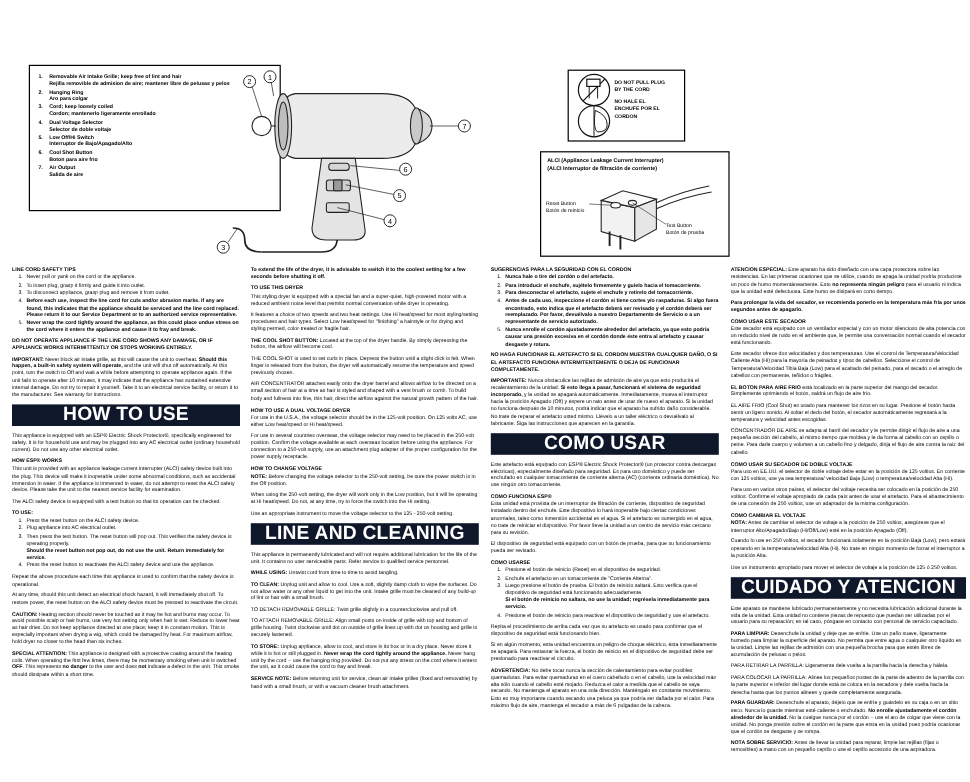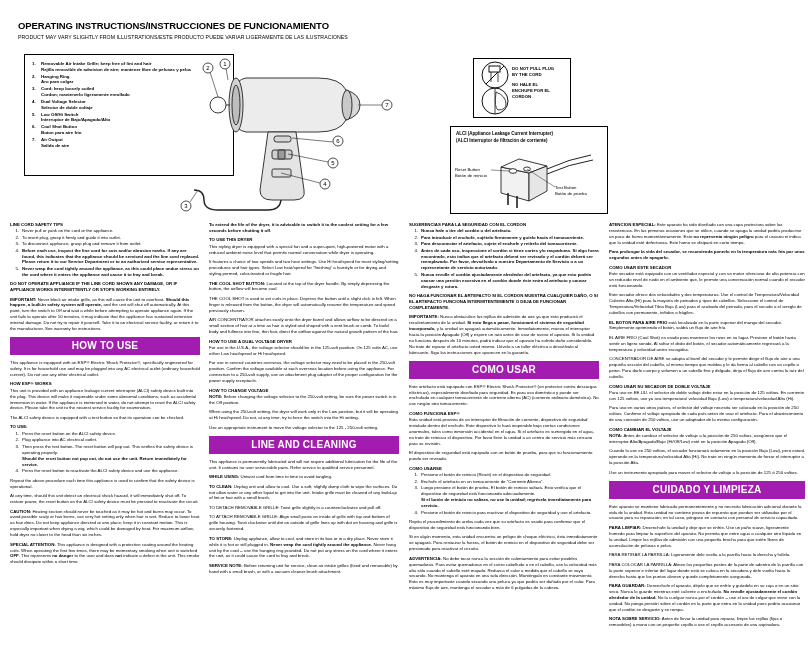--- a/index.html
+++ b/index.html
@@ -46,32 +46,28 @@
   p.t{font-size:4.35px;line-height:5.9px;margin:0 0 3.6px 0;text-align:left;}
   .hd{font-size:4.35px;line-height:5.9px;font-weight:bold;margin:0 0 0.5px 0;}
   .b{font-weight:bold;}
   .caps{font-weight:bold;}
   ol.nums{margin:0 0 3.5px 0;padding:0;list-style:none;}
   ol.nums li{display:flex;font-size:4.35px;line-height:5.9px;margin-bottom:0.5px;}
   ol.nums li .n{flex:0 0 9px;text-align:right;padding-right:3px;}
   ol.nums li .x{flex:1;}
   .bold-li .x{font-weight:bold;}
 
-  .banner{background:#a21caf;color:#fff;text-align:center;font-weight:bold;
-          font-size:10px;line-height:18px;height:18px;margin:5px 0 5px 0;letter-spacing:0.2px;}
+  .banner{background:#0f172a;color:#fff;text-align:center;font-weight:bold;
+          font-size:16px;line-height:18px;height:18px;margin:5px 0 5px 0;letter-spacing:0.2px;}
 </style>
 </head>
 <body>
 
 <div class="page">
 
-  <div class="hdr">
-    <div class="hdr-title">OPERATING INSTRUCTIONS/INSTRUCCIONES DE FUNCIONAMIENTO</div>
-    <div class="hdr-sub">PRODUCT MAY VARY SLIGHTLY FROM ILLUSTRATIONS/ESTE PRODUCTO PUEDE VARIAR LIGERAMENTE DE LAS ILUSTRACIONES</div>
-  </div>
 
   <div class="illus">
 
     <div class="parts-box">
       <div class="parts-list">
         <div class="part">
           <div class="part-num">1.</div>
           <div class="part-txt">
             <div>Removable Air Intake Grille; keep free of lint and hair</div>
             <div class="part-es">Rejilla removible de admision de aire; mantener libre de pelusas y pelos</div>
@@ -388,21 +384,21 @@
       <p class="t">EL AIRE FRIO (Cool Shot) es usado para mantener los rizos en su lugar. Presione el botón hasta sentir un ligero sonido. Al soltar el dedo del botón, el secador automáticamente regresará a la temperatura y velocidad antes escogidas.</p>
       <p class="t">CONCENTRADOR DE AIRE se adapta al barril del secador y le permite dirigir el flujo de aire a una pequeña sección del cabello, al mismo tiempo que moldea y le da forma al cabello con un cepillo o peine. Para darle cuerpo y volumen a un cabello fino y delgado, dirija el flujo de aire contra la raíz del cabello.</p>
       <div class="hd">COMO USAR SU SECADOR DE DOBLE VOLTAJE</div>
       <p class="t">Para uso en EE.UU. el selector de doble voltaje debe estar en la posición de 125 voltios. En corriente con 125 voltios, use ya sea temperatura/ velocidad Baja (Low) o temperatura/velocidad Alta (Hi).</p>
       <p class="t">Para uso en varios otros países, el selector del voltaje necesita ser colocado en la posición de 250 voltios. Confirme el voltaje apropiado de cada país antes de usar el artefacto. Para el abastecimiento de una conexión de 250 voltios, use un adaptador de la misma configuración.</p>
       <div class="hd">COMO CAMBIAR EL VOLTAJE</div>
       <p class="t"><span class="b">NOTA:</span><span> Antes de cambiar el selector de voltaje a la posición de 250 voltios, asegúrese que el interruptor Alto/Apagado/Bajo (Hi/Off/Low) esté en la posición Apagado (Off).</span></p>
       <p class="t">Cuando lo use en 250 voltios, el secador funcionará solamente en la posición Baja (Low), pero estará operando en la temperatura/velocidad Alta (Hi). No trate en ningún momento de forzar el interruptor a la posición Alta.</p>
       <p class="t">Use un instrumento apropiado para mover el selector de voltaje a la posición de 125 ó 250 voltios.</p>
 
-      <div class="banner">CUIDADO Y LIMPIEZA</div>
+      <div class="banner">CUIDADO Y ATENCION</div>
 
       <p class="t">Este aparato se mantiene lubricado permanentemente y no necesita lubricación adicional durante la vida de la unidad. Esta unidad no contiene piezas de repuesto que puedan ser utilizadas por el usuario para su reparación; en tal caso, póngase en contacto con personal de servicio capacitado.</p>
       <p class="t"><span class="b">PARA LIMPIAR:</span><span> Desenchufe la unidad y deje que se enfríe. Use un paño suave, ligeramente humedo para limpiar la superficie del aparato. No permita que entre agua o cualquier otro líquido en la unidad. Limpie las rejillas de admisión con una pequeña brocha para que estén libres de acumulación de pelusas o pelos.</span></p>
       <p class="t">PARA RETIRAR LA PARRILLA: Ligeramente dele vuelta a la parrilla hacia la derecha y hálela.</p>
       <p class="t">PARA COLOCAR LA PARRILLA: Alinee los pequeños postes de la parte de adentro de la parrilla con la parte superior e inferior del lugar donde está se coloca en la secadora y dele vuelta hacia la derecha hasta que los puntos alineen y quede completamente asegurada.</p>
       <p class="t"><span class="b">PARA GUARDAR:</span><span> Desenchufe el aparato, déjelo que se enfríe y guárdelo en su caja o en un sitio seco. Nunca lo guarde mientras esté caliente o enchufado. </span><span class="b">No enrolle ajustadamente el cordón alrededor de la unidad.</span><span> No la cuelgue nunca por el cordón -- use el aro de colgar que viene con la unidad. No ponga presión sobre el cordón en la parte que entra en la unidad pues podría ocasionar que el cordón se desgaste y se rompa.</span></p>
       <p class="t"><span class="b">NOTA SOBRE SERVICIO:</span><span> Antes de llevar la unidad para reparar, limpie las rejillas (fijas o removibles) a mano con un pequeño cepillo o use el cepillo accesorio de una aspiradora.</span></p>
     </div>
 
   </div>

